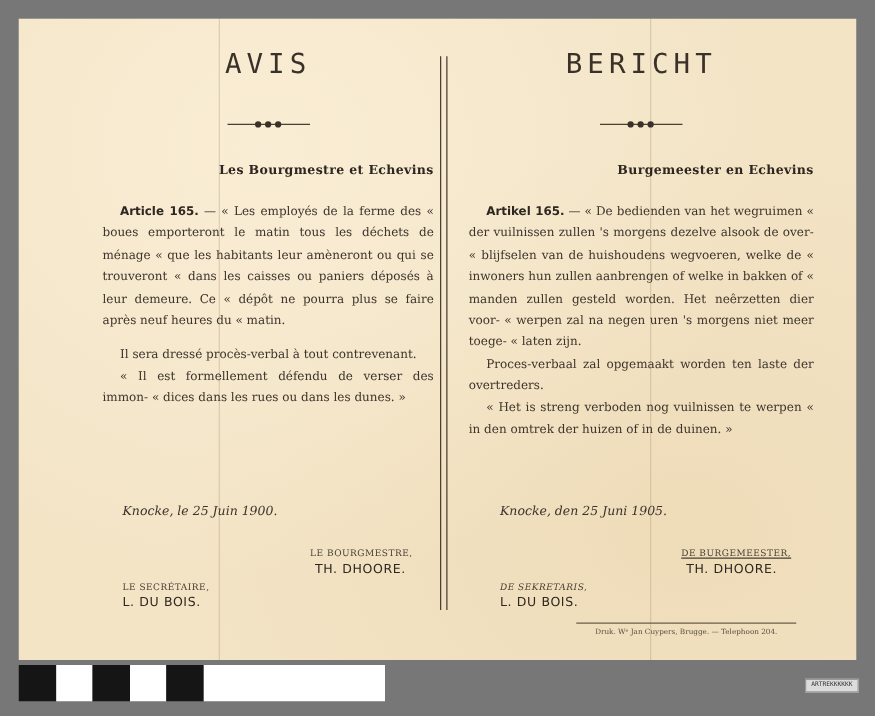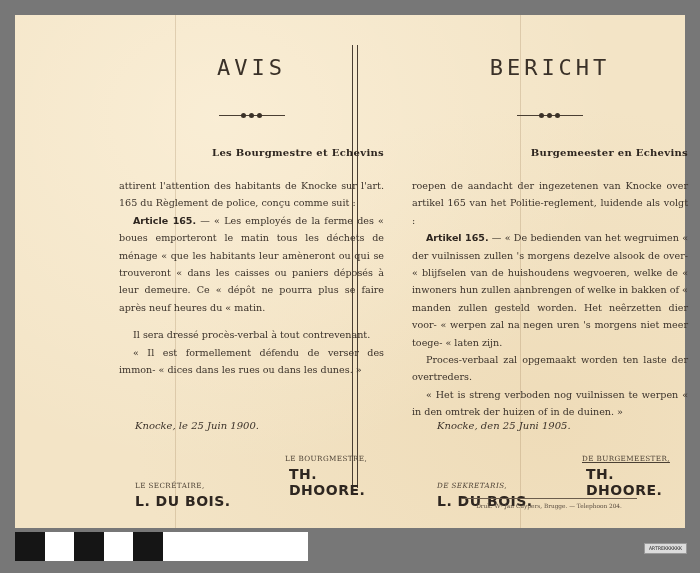--- a/index.html
+++ b/index.html
@@ -11,21 +11,21 @@
     position: absolute; left: 15px; top: 15px; width: 670px; height: 513px;
     background: #f3e4c6;
     background-image: radial-gradient(ellipse at 30% 20%, rgba(255,245,225,0.55), rgba(0,0,0,0) 60%),
                       radial-gradient(ellipse at 80% 80%, rgba(230,205,160,0.35), rgba(0,0,0,0) 55%);
   }
   .fold-v { position: absolute; top: 0; bottom: 0; width: 1px; background: rgba(150,120,80,0.25); }
   .center-rule {
     position: absolute; left: 337px; top: 30px; height: 443px; width: 4px;
     border-left: 1px solid #4a3f33; border-right: 1px solid #4a3f33;
   }
-  .col { position: absolute; top: 16px; margin-left: 37px; }
+  .col { position: absolute; top: 0; }
   .col-left { left: 67px; width: 265px; }
   .col-right { left: 360px; width: 276px; }
   .title {
     position: absolute; top: 24px; width: 100%; text-align: center;
     font-family: "DejaVu Sans Mono", monospace; font-size: 22px; letter-spacing: 4px;
     color: #3a3128; font-weight: normal;
   }
   .ornament {
     position: absolute; top: 82px; left: 50%; width: 66px; margin-left: -33px; height: 6px;
   }
@@ -40,21 +40,21 @@
     font-size: 9.6px; line-height: 17.4px; color: #3c332b; text-align: justify;
   }
   .body-text p { margin: 0; }
   .indent { text-indent: 14px; }
   .art { font-family: "DejaVu Sans", sans-serif; font-weight: bold; font-size: 9.5px; color: #2e2620; }
   .gap { height: 10px; }
   .date {
     position: absolute; top: 389px; font-style: italic; font-size: 10px; color: #3c332b;
   }
   .sig-title { position: absolute; font-size: 7.2px; letter-spacing: 0.4px; color: #4a3f33; }
-  .sig-name { position: absolute; font-family: "DejaVu Sans", sans-serif; font-weight: bold; font-size: 14px; letter-spacing: 0.5px; color: #2e2620; }
+  .sig-name { position: absolute; font-family: "DejaVu Sans", sans-serif; font-weight: normal; font-size: 10px; letter-spacing: 0.5px; color: #2e2620; }
   .printer {
     position: absolute; left: 446px; top: 483px; width: 176px; border-top: 1px solid #6b5d4d;
     font-size: 5.8px; color: #5a4d40; padding-top: 4px; text-align: center; white-space: nowrap;
   }
   .strip { position: absolute; top: 532px; height: 29px; }
   .swatch-black { background: #151515; }
   .swatch-white { background: #ffffff; }
   .label-tag {
     position: absolute; left: 644px; top: 543px; width: 41px; height: 9px; background: #dcdcdc;
     font-family: "DejaVu Sans Mono", monospace; font-size: 5px; line-height: 9px; text-align: center; color: #333;
@@ -72,21 +72,20 @@
   <div class="col col-left" style="height:513px;">
     <div class="title">AVIS</div>
     <div class="ornament">
       <div class="line"></div>
       <div class="dot" style="left:22px;"></div>
         <div class="dot" style="left:30px;"></div>
         <div class="dot" style="left:38px;"></div>
     </div>
     <div class="subtitle">Les Bourgmestre et Echevins</div>
     <div class="body-text">
-      <p>attirent l'attention des habitants de Knocke sur l'art. 165 du Règlement de police, conçu comme suit :</p>
       <p class="indent"><span class="art">Article 165.</span> <span>— « Les employés de la ferme des « boues emporteront le matin tous les déchets de ménage « que les habitants leur amèneront ou qui se trouveront « dans les caisses ou paniers déposés à leur demeure. Ce « dépôt ne pourra plus se faire après neuf heures du « matin.</span></p>
       <div class="gap"></div>
       <p class="indent">Il sera dressé procès-verbal à tout contrevenant.</p>
       <p class="indent">« Il est formellement défendu de verser des immon- « dices dans les rues ou dans les dunes. »</p>
     </div>
     <div class="date" style="left:16px;">Knocke, le 25 Juin 1900.</div>
     <div class="sig-title" style="left:166px; top:423px;">LE BOURGMESTRE,</div>
     <div class="sig-name" style="left:170px; top:435px;">TH. DHOORE.</div>
     <div class="sig-title" style="left:16px; top:450px;">LE SECRÉTAIRE,</div>
     <div class="sig-name" style="left:16px; top:462px;">L. DU BOIS.</div>
@@ -95,21 +94,20 @@
   <div class="col col-right" style="height:513px;">
     <div class="title">BERICHT</div>
     <div class="ornament">
       <div class="line"></div>
       <div class="dot" style="left:22px;"></div>
         <div class="dot" style="left:30px;"></div>
         <div class="dot" style="left:38px;"></div>
     </div>
     <div class="subtitle">Burgemeester en Echevins</div>
     <div class="body-text">
-      <p>roepen de aandacht der ingezetenen van Knocke over artikel 165 van het Politie-reglement, luidende als volgt :</p>
       <p class="indent"><span class="art">Artikel 165.</span> <span>— « De bedienden van het wegruimen « der vuilnissen zullen 's morgens dezelve alsook de over- « blijfselen van de huishoudens wegvoeren, welke de « inwoners hun zullen aanbrengen of welke in bakken of « manden zullen gesteld worden. Het neêrzetten dier voor- « werpen zal na negen uren 's morgens niet meer toege- « laten zijn.</span></p>
       <p class="indent">Proces-verbaal zal opgemaakt worden ten laste der overtreders.</p>
       <p class="indent">« Het is streng verboden nog vuilnissen te werpen « in den omtrek der huizen of in de duinen. »</p>
     </div>
     <div class="date" style="left:25px;">Knocke, den 25 Juni 1905.</div>
     <div class="sig-title" style="left:170px; top:423px;text-decoration:underline;">DE BURGEMEESTER,</div>
     <div class="sig-name" style="left:174px; top:435px;">TH. DHOORE.</div>
     <div class="sig-title" style="left:25px; top:450px;font-style:italic;">DE SEKRETARIS,</div>
     <div class="sig-name" style="left:25px; top:462px;">L. DU BOIS.</div>
   </div>

